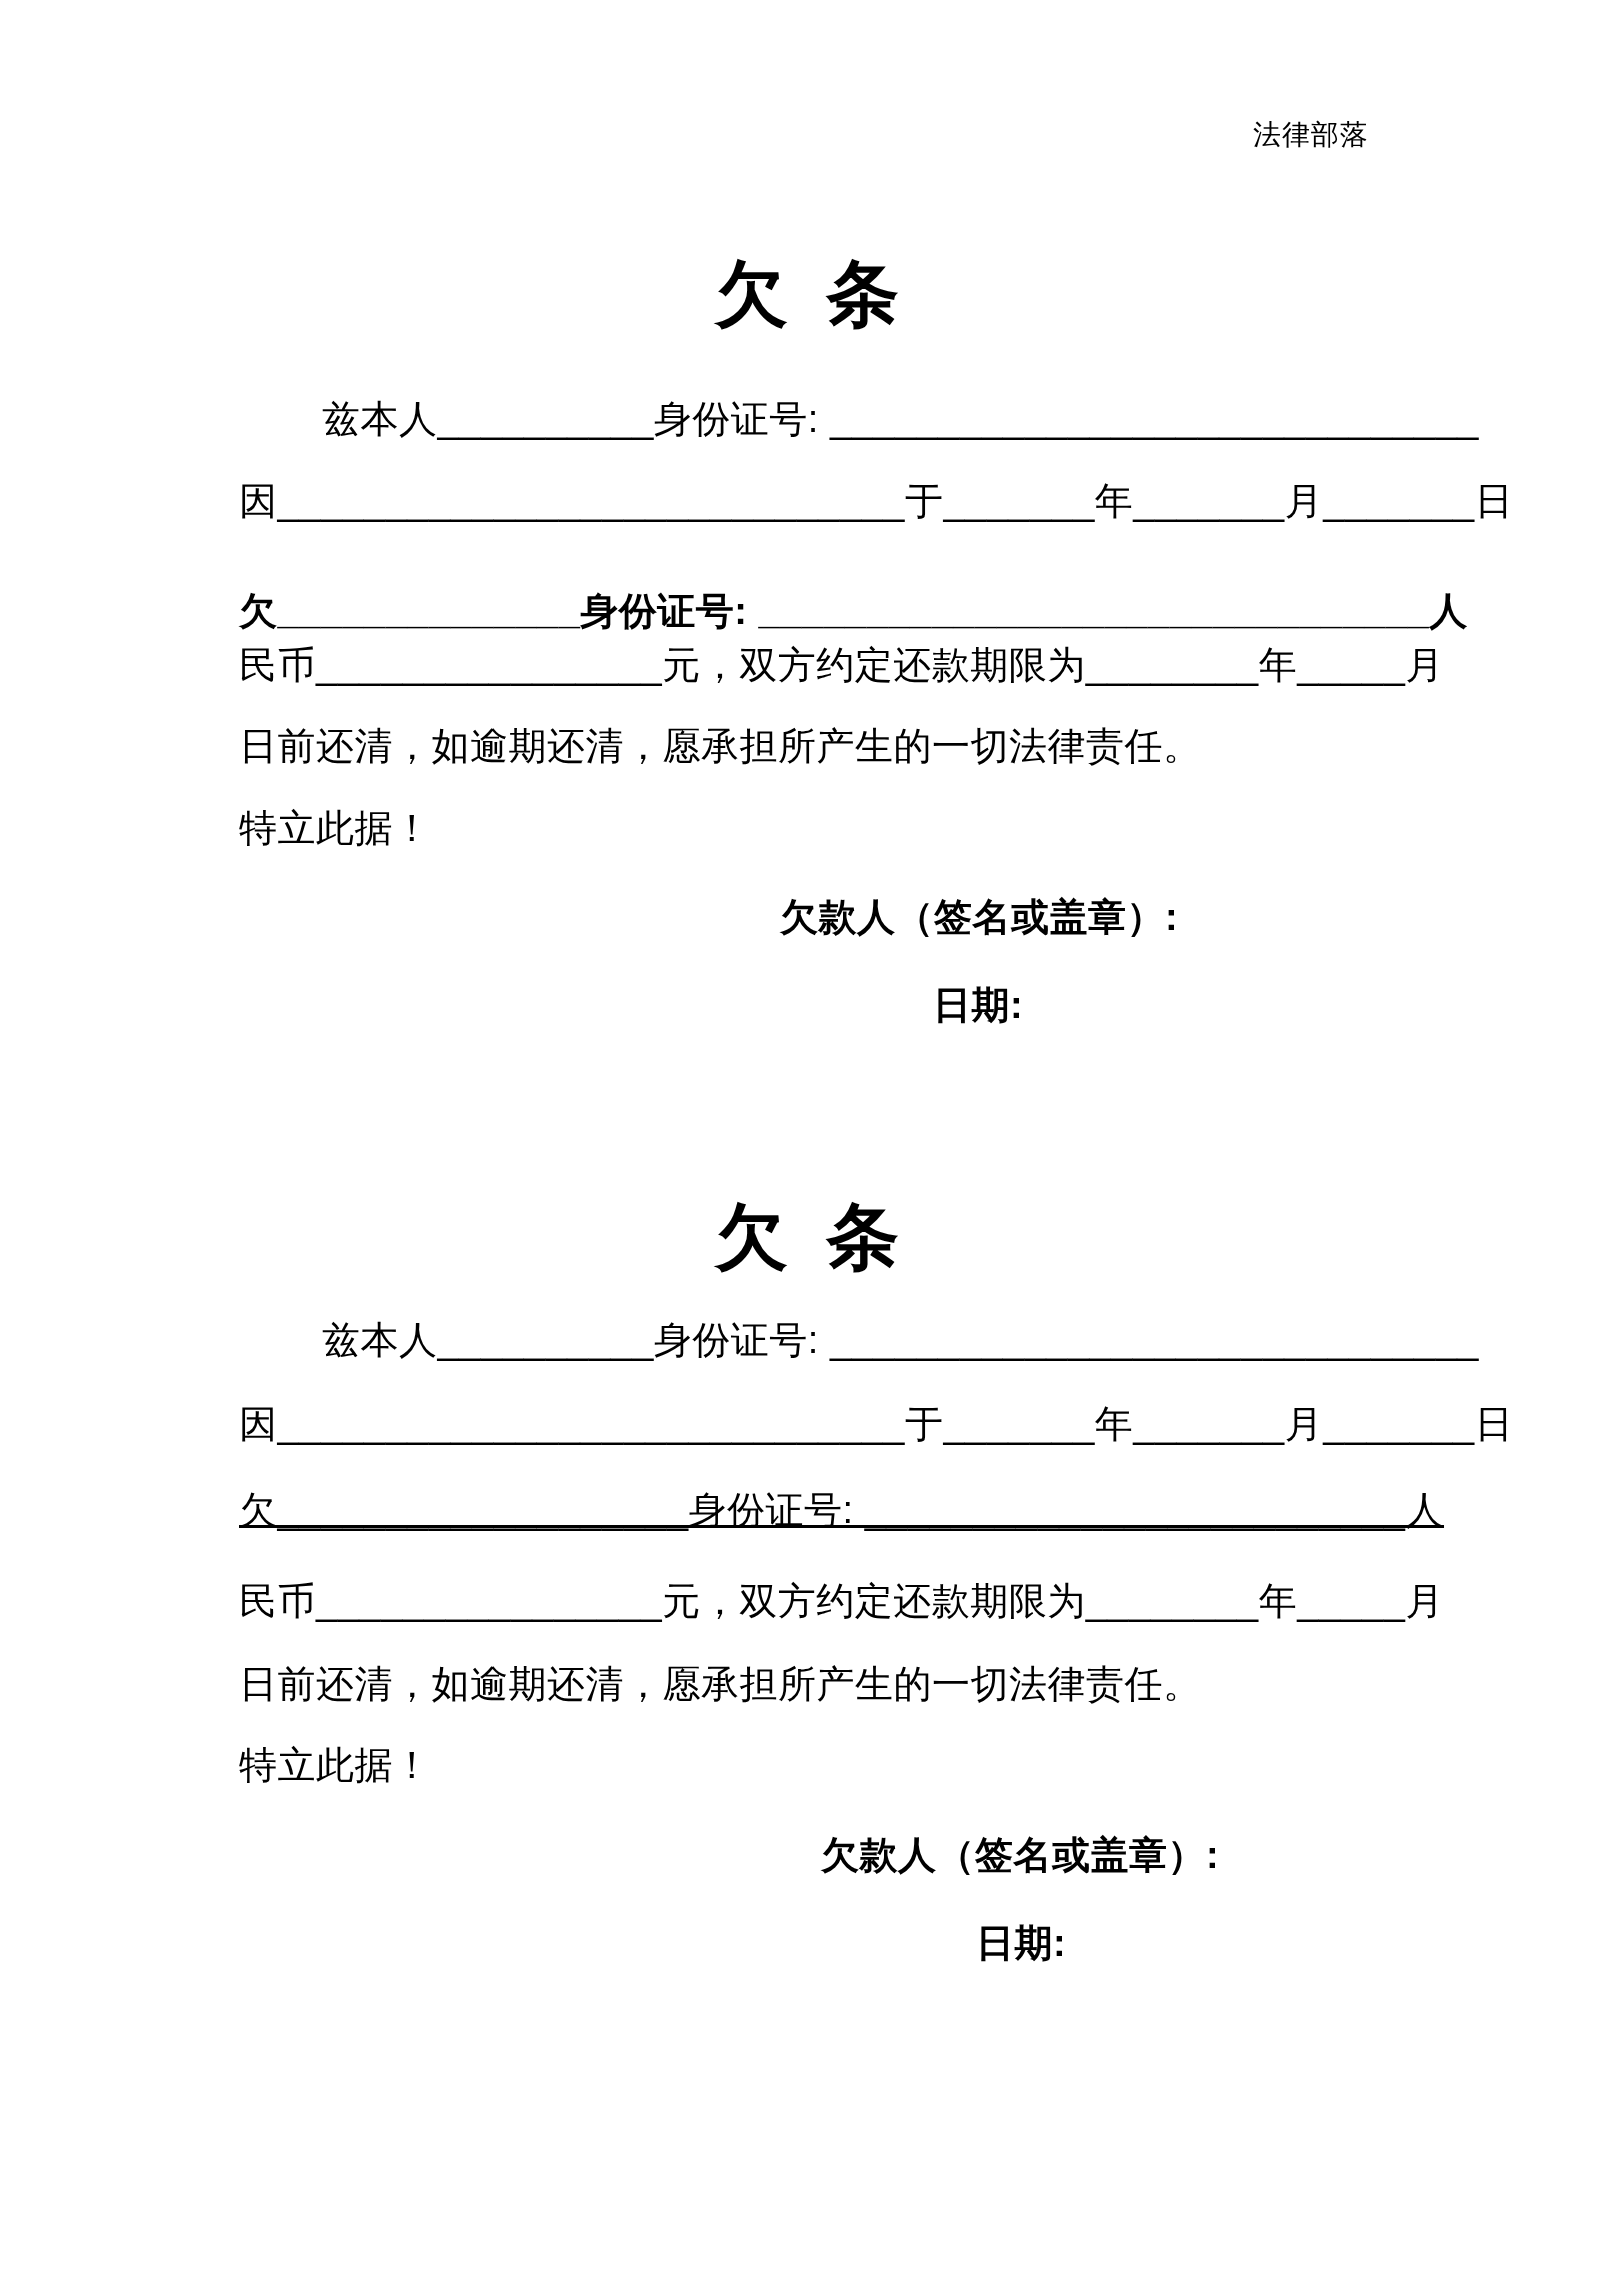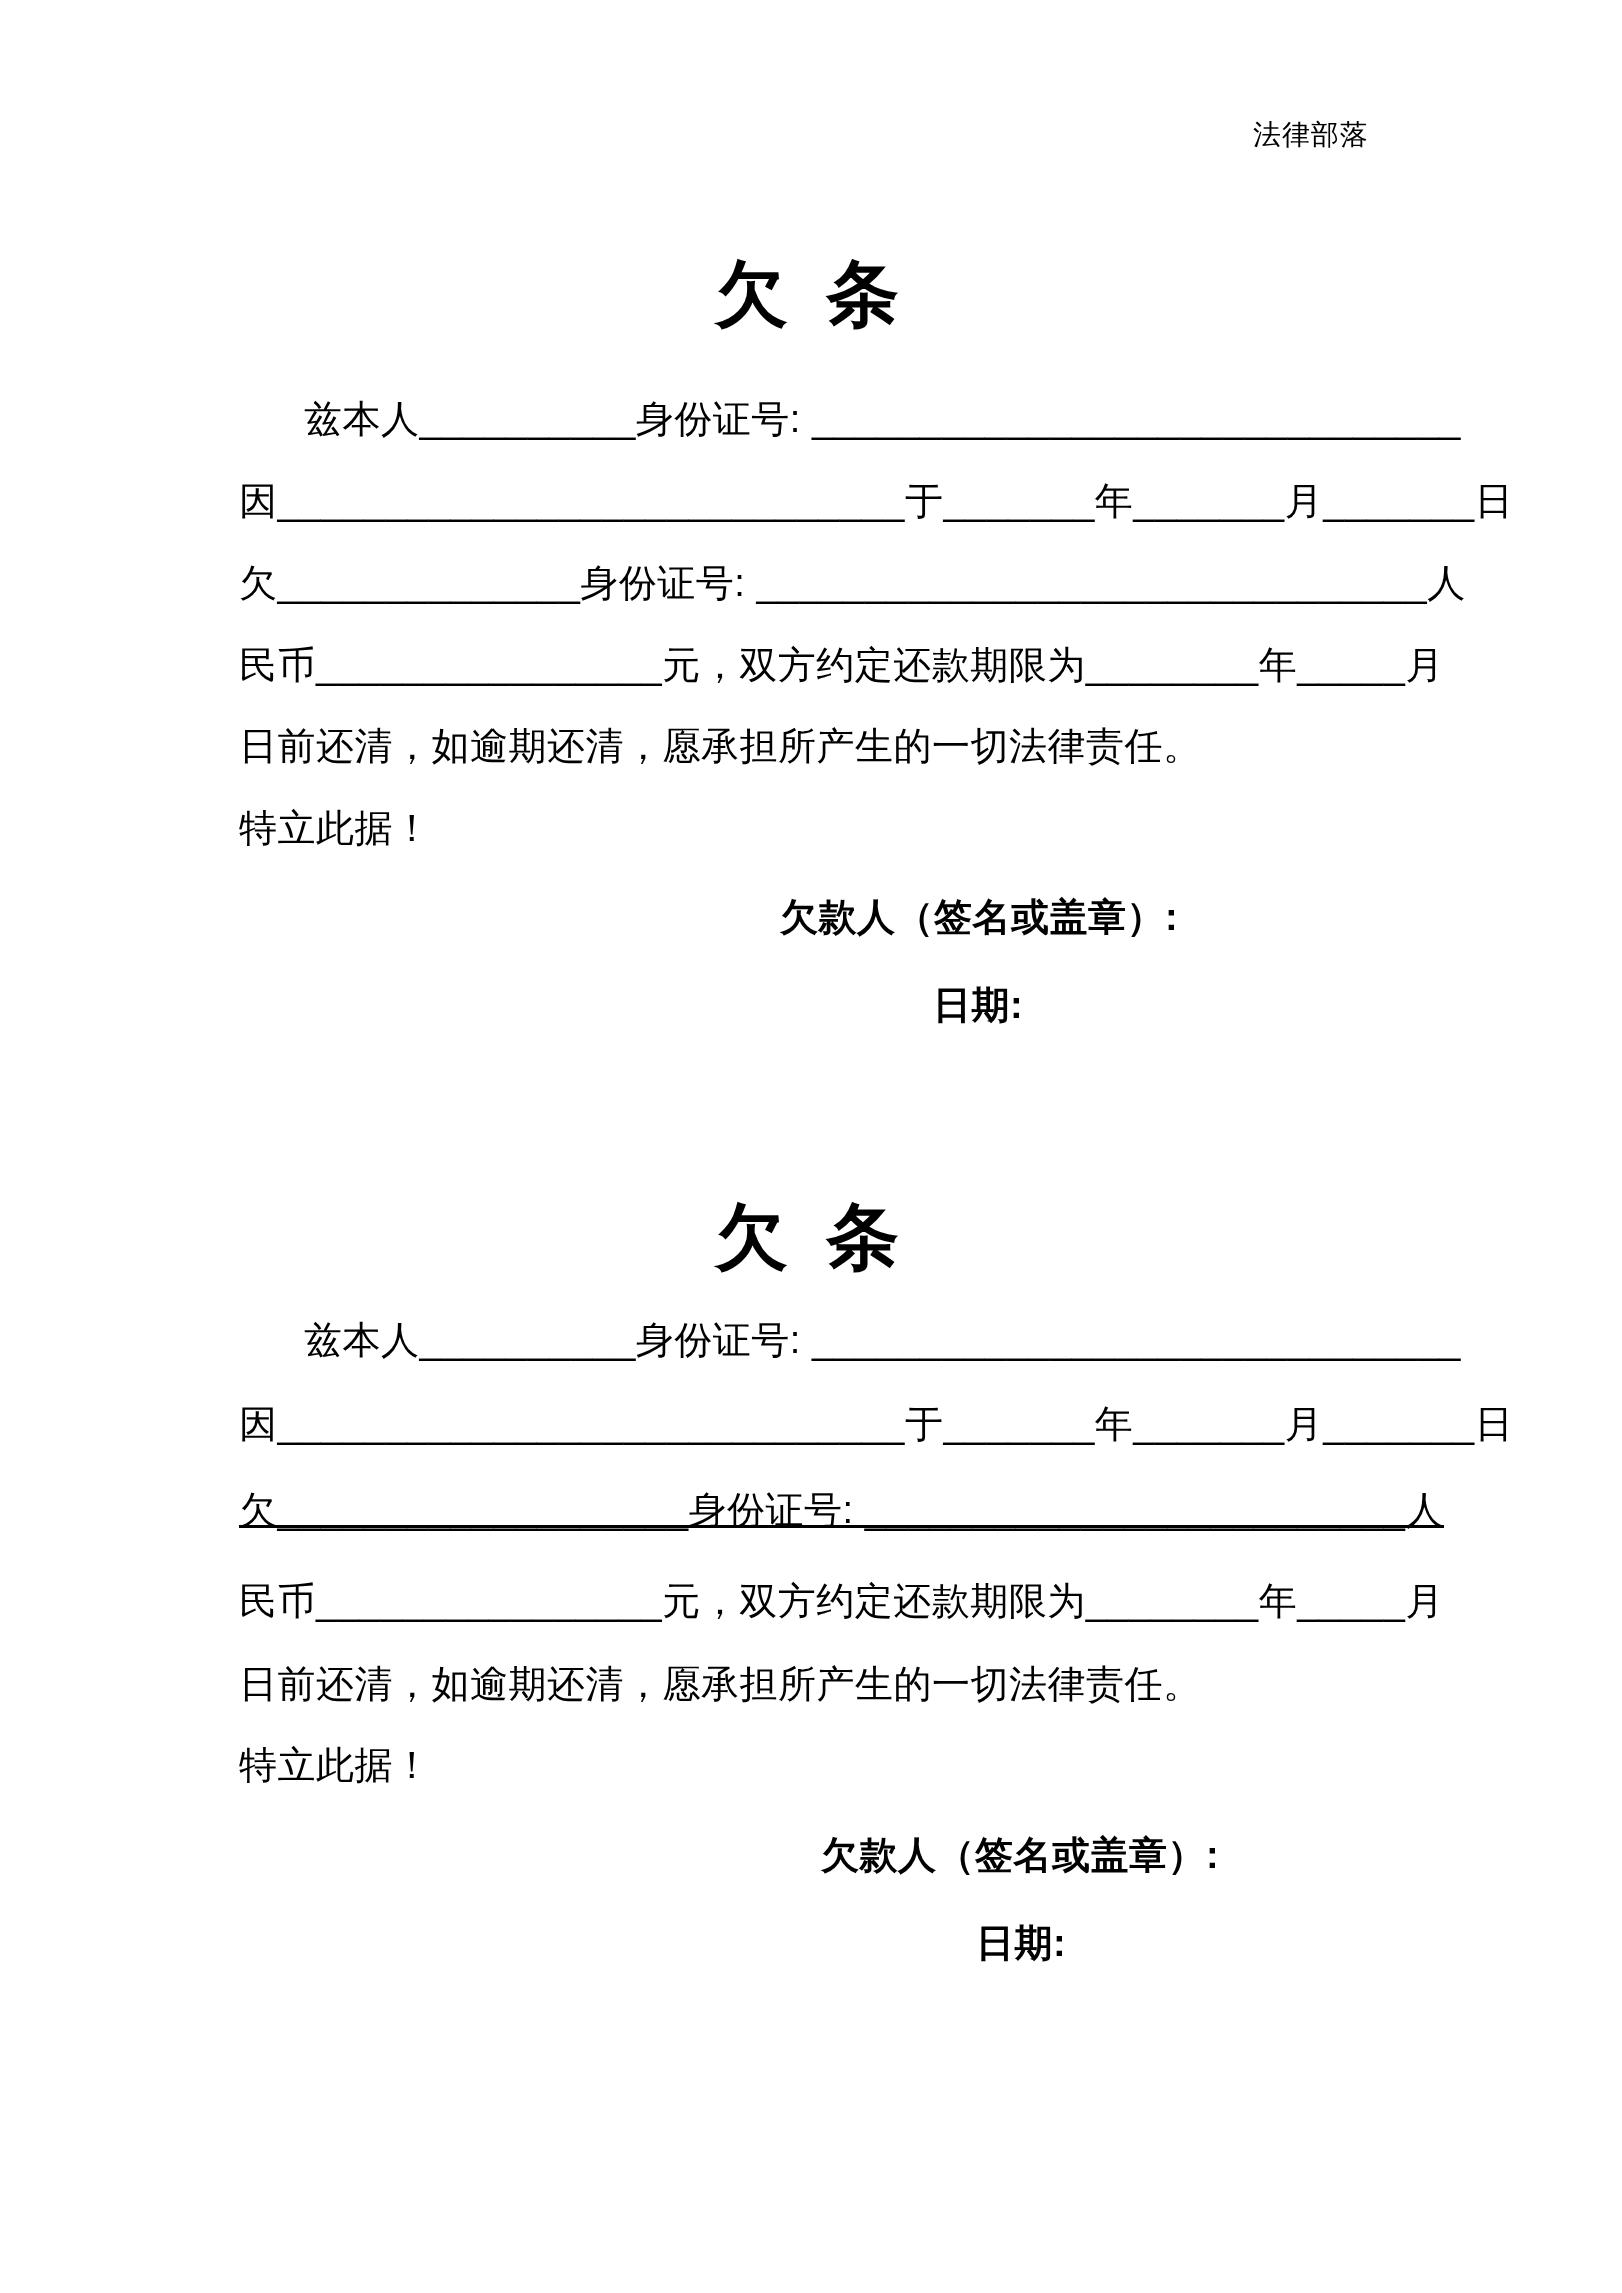--- a/index.html
+++ b/index.html
@@ -40,27 +40,27 @@
   .t1 { top: 235px; }
   .t2 { top: 1178px; }
   .line {
     position: absolute;
     left: 239px;
     font-size: 38px;
     line-height: 1;
     white-space: nowrap;
     letter-spacing: 0.5px;
   }
-  .indent { left: 304px; }
+  .indent { left: 322px; }
   .bold { font-weight: bold; }
 
   
   .c1-l1 { top: 400px; }
   .c1-l2 { top: 482px; }
-  .c1-l3 { top: 564px; }
+  .c1-l3 { top: 592px; font-weight: bold; }
   .c1-l4 { top: 646px; }
   .c1-l5 { top: 727px; }
   .c1-l6 { top: 809px; }
   .c1-sig  { top: 898px;  left: 780px; }
   .c1-date { top: 986px; left: 933px; }
 
   
   .c2-l1 { top: 1321px; }
   .c2-l2 { top: 1405px; }
   .c2-l3 { top: 1491px; text-decoration: underline; }

